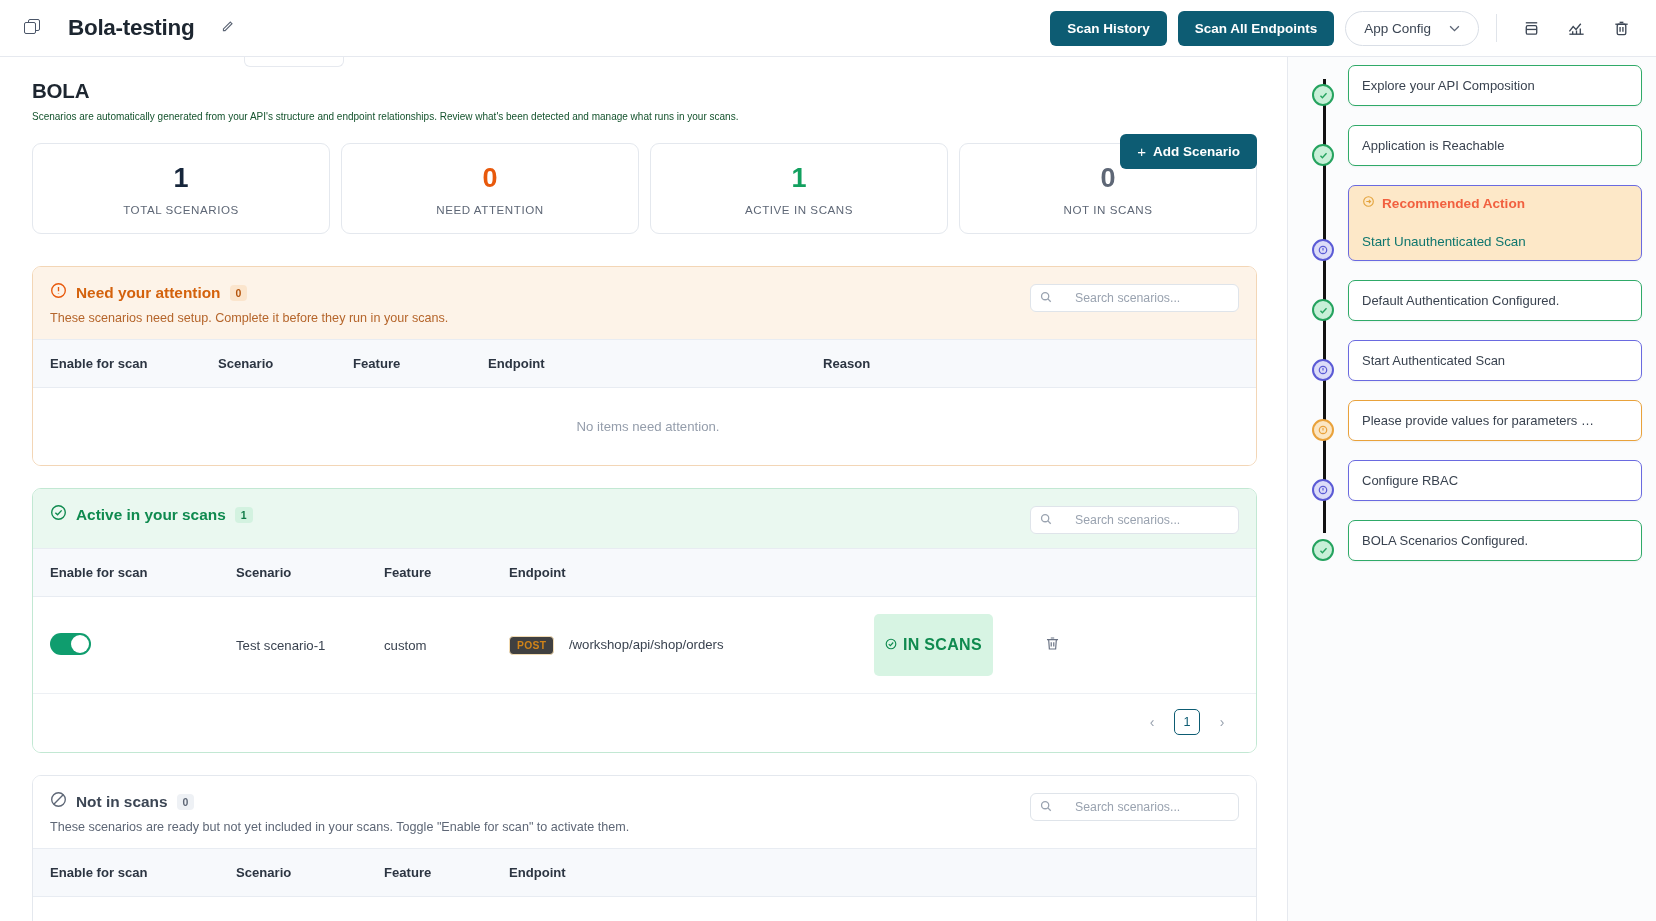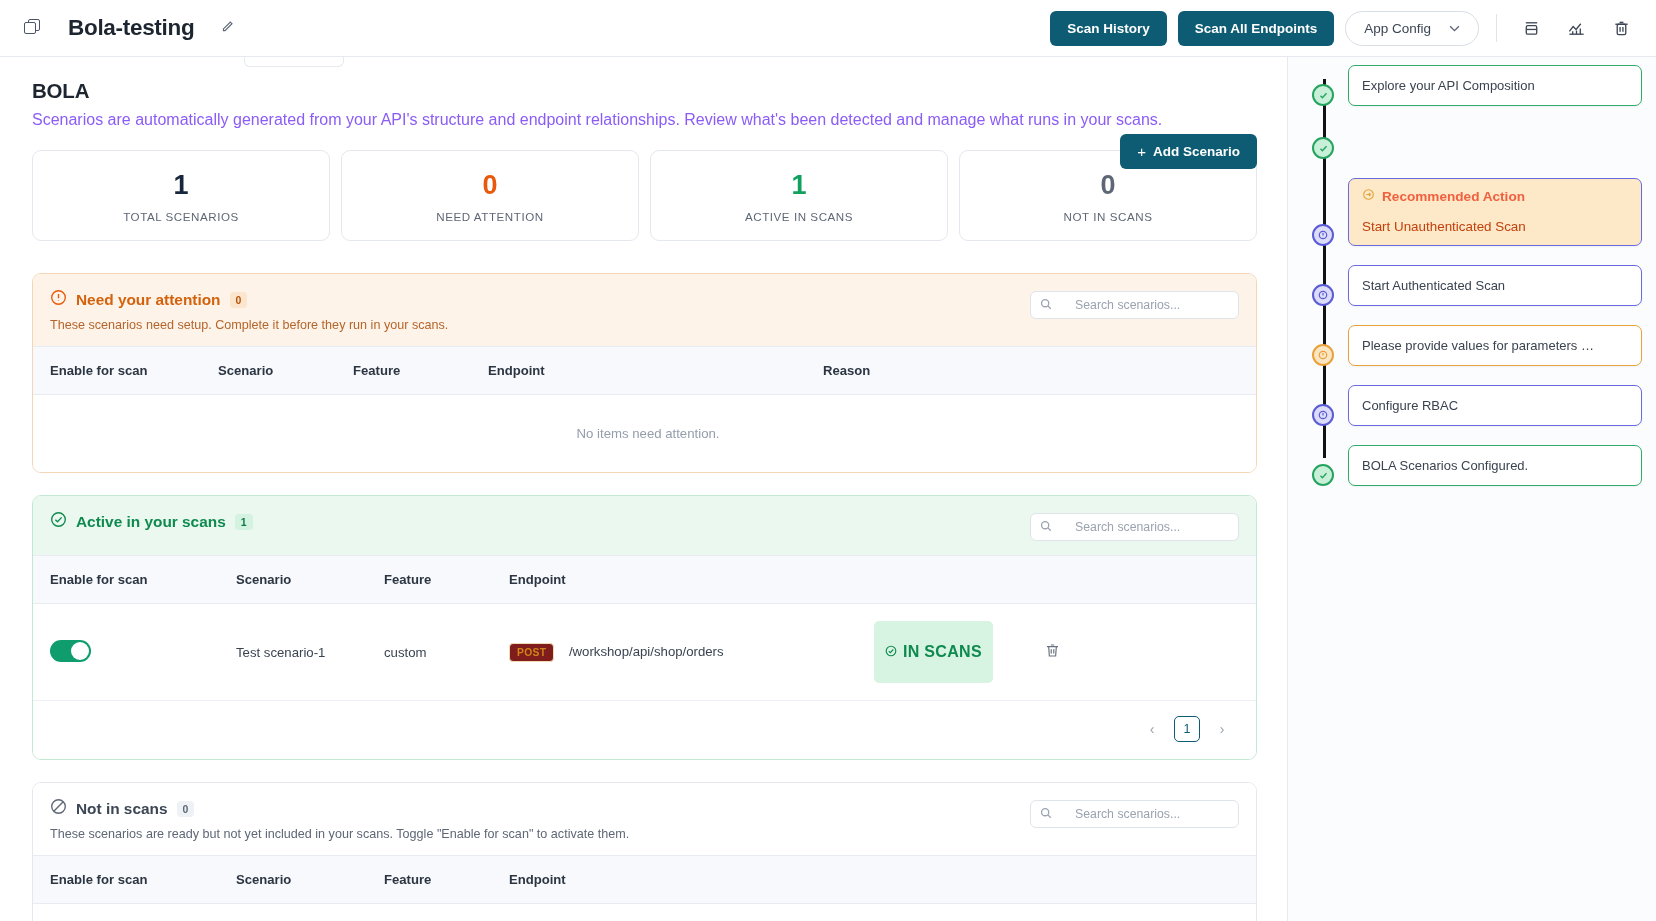--- a/index.html
+++ b/index.html
@@ -44,21 +44,21 @@
   .icon-btn svg { display: block; }
 
   
   .body-split { flex: 1; display: flex; min-height: 0; }
   .main-col { width: 1288px; min-width: 1288px; position: relative; overflow: hidden; background: #fff; border-right: 1px solid #e6e9ef; }
   .main-inner { padding: 0 30px 0 32px; }
 
   .crumb-stub { position: absolute; left: 244px; top: 0; width: 100px; height: 10px; background: #fff; border: 1px solid #e6e9ef; border-top: none; border-radius: 0 0 6px 6px; }
 
   .sec-title { font-size: 20.5px; font-weight: 700; color: #1d2630; margin-top: 22px; letter-spacing: -0.2px; }
-  .sec-sub { font-size: 16px; color: #8b5cf6; margin-top: 8px; }
+  .sec-sub { font-size: 10px; color: #14532d; margin-top: 8px; }
   .addbtn-wrap { position: absolute; right: 30px; top: 77px; }
   .btn-add { background: #0d5c73; color: #fff; border: none; border-radius: 6px; font-size: 13.5px; font-weight: 600; padding: 10px 17px; cursor: pointer; font-family: inherit; display: flex; align-items: center; gap: 7px; }
   .plus { font-size: 15px; font-weight: 400; line-height: 1; }
 
   
   .stats { display: flex; gap: 11px; margin-top: 21px; }
   .stat {
     flex: 1; border: 1px solid #e4e8ee; border-radius: 9px; background: #fff;
     padding: 20px 10px 20px; text-align: center; height: 91px;
   }
@@ -106,21 +106,21 @@
   thead th:first-child { padding-left: 17px; }
   tbody td { padding: 17px 10px; font-size: 13.2px; color: #3a4350; border-bottom: 1px solid #edf0f4; vertical-align: middle; }
   tbody td:first-child { padding-left: 17px; }
   .empty-row td { text-align: center; color: #949dab; font-size: 13.2px; padding: 31px 10px; border-bottom: none; }
 
   .toggle { width: 41px; height: 22px; border-radius: 11px; background: #0f9d6e; position: relative; cursor: pointer; display: inline-block; }
   .toggle .knob { position: absolute; right: 2px; top: 2px; width: 18px; height: 18px; border-radius: 50%; background: #fff; }
 
   .method-badge {
     display: inline-block; font-size: 10.3px; font-weight: 700; color: #d08318;
-    background: #7f1d1d; border: 1px solid #f2dcb4; border-radius: 4px; padding: 3px 7px;
+    background: #404040; border: 1px solid #f2dcb4; border-radius: 4px; padding: 3px 7px;
     letter-spacing: 0.3px;
   }
   .endpoint-path { font-size: 13.2px; color: #3a4350; margin-left: 11px; }
   .in-scans {
     display: inline-flex; align-items: center; gap: 6px; background: #d7f4e3; color: #0f8a4f;
     border-radius: 5px; padding: 22px 11px; font-size: 16px; font-weight: 700; letter-spacing: 0.3px;
   }
   .trash-cell { text-align: left; }
   .trash-btn { cursor: pointer; display: inline-block; }
 
@@ -140,21 +140,21 @@
   .tl-dot.ok { background: #c8f0d8; border: 2px solid #25a35f; color: #25a35f; }
   .tl-dot.info { background: #dcdcf8; border: 2px solid #5b5bd6; color: #5b5bd6; }
   .tl-dot.warn { background: #fbe6c4; border: 2px solid #e9a23b; color: #e9a23b; }
   .tl-dot svg { display: block; }
   .tl-card { flex: 1; min-width: 0; border-radius: 7px; padding: 12px 13px; background: #fff; font-size: 13px; color: #3a4350; box-shadow: 0 1px 2px rgba(16,24,40,.05); }
   .tl-card.ok { border: 1px solid #2faa68; }
   .tl-card.info { border: 1px solid #6a6ae0; }
   .tl-card.warn { border: 1px solid #e9a23b; }
   .tl-card.rec { border: 1px solid #6a6ae0; background: #fde8c8; padding: 9px 13px 11px; }
   .rec-head { display: flex; align-items: center; gap: 7px; color: #f1603f; font-weight: 700; font-size: 13.6px; }
-  .rec-body { margin-top: 15px; font-size: 13.4px; color: #c2410c; }
+  .rec-body { margin-top: 23px; font-size: 13.4px; color: #0f766e; }
   .tl-text { white-space: nowrap; overflow: hidden; text-overflow: ellipsis; }
 </style>
 </head>
 <body>
 
 <div class="app">
 
   <div class="topbar">
     <div class="title-wrap">
       <span class="copy-icon">
@@ -421,20 +421,23 @@
             <div class="tl-text">Explore your API Composition</div>
           </div>
         </div>
 
         <div class="tl-item">
           <div class="tl-dot ok">
             <svg width="11" height="11" viewBox="0 0 20 20" fill="none" stroke="#25a35f" stroke-width="2.6">
                 <path d="M4.5 10.5l3.5 3.4 7.5-8"></path>
               </svg>
           </div>
+          <div class="tl-card ok">
+            <div class="tl-text">Application is Reachable</div>
+          </div>
         </div>
 
         <div class="tl-item">
           <div class="tl-dot info">
             <svg width="12" height="12" viewBox="0 0 20 20" fill="none" stroke="#5b5bd6" stroke-width="2">
                 <circle cx="10" cy="10" r="6.2"></circle>
                 <path d="M10 6.6v4.3M10 13.2v.6"></path>
               </svg>
           </div>
           <div class="tl-card rec">
@@ -444,20 +447,30 @@
                     <circle cx="10" cy="10" r="7.4"></circle>
                     <path d="M6.6 10h6.4M10.6 7.4L13.2 10l-2.6 2.6"></path>
                   </svg>
               </span>
               <span>Recommended Action</span>
             </div>
             <div class="rec-body">Start Unauthenticated Scan</div>
           </div>
         </div>
 
+        <div class="tl-item">
+          <div class="tl-dot ok">
+            <svg width="11" height="11" viewBox="0 0 20 20" fill="none" stroke="#25a35f" stroke-width="2.6">
+                <path d="M4.5 10.5l3.5 3.4 7.5-8"></path>
+              </svg>
+          </div>
+          <div class="tl-card ok">
+            <div class="tl-text">Default Authentication Configured.</div>
+          </div>
+        </div>
 
         <div class="tl-item">
           <div class="tl-dot info">
             <svg width="12" height="12" viewBox="0 0 20 20" fill="none" stroke="#5b5bd6" stroke-width="2">
                 <circle cx="10" cy="10" r="6.2"></circle>
                 <path d="M10 6.6v4.3M10 13.2v.6"></path>
               </svg>
           </div>
           <div class="tl-card info">
             <div class="tl-text">Start Authenticated Scan</div>

